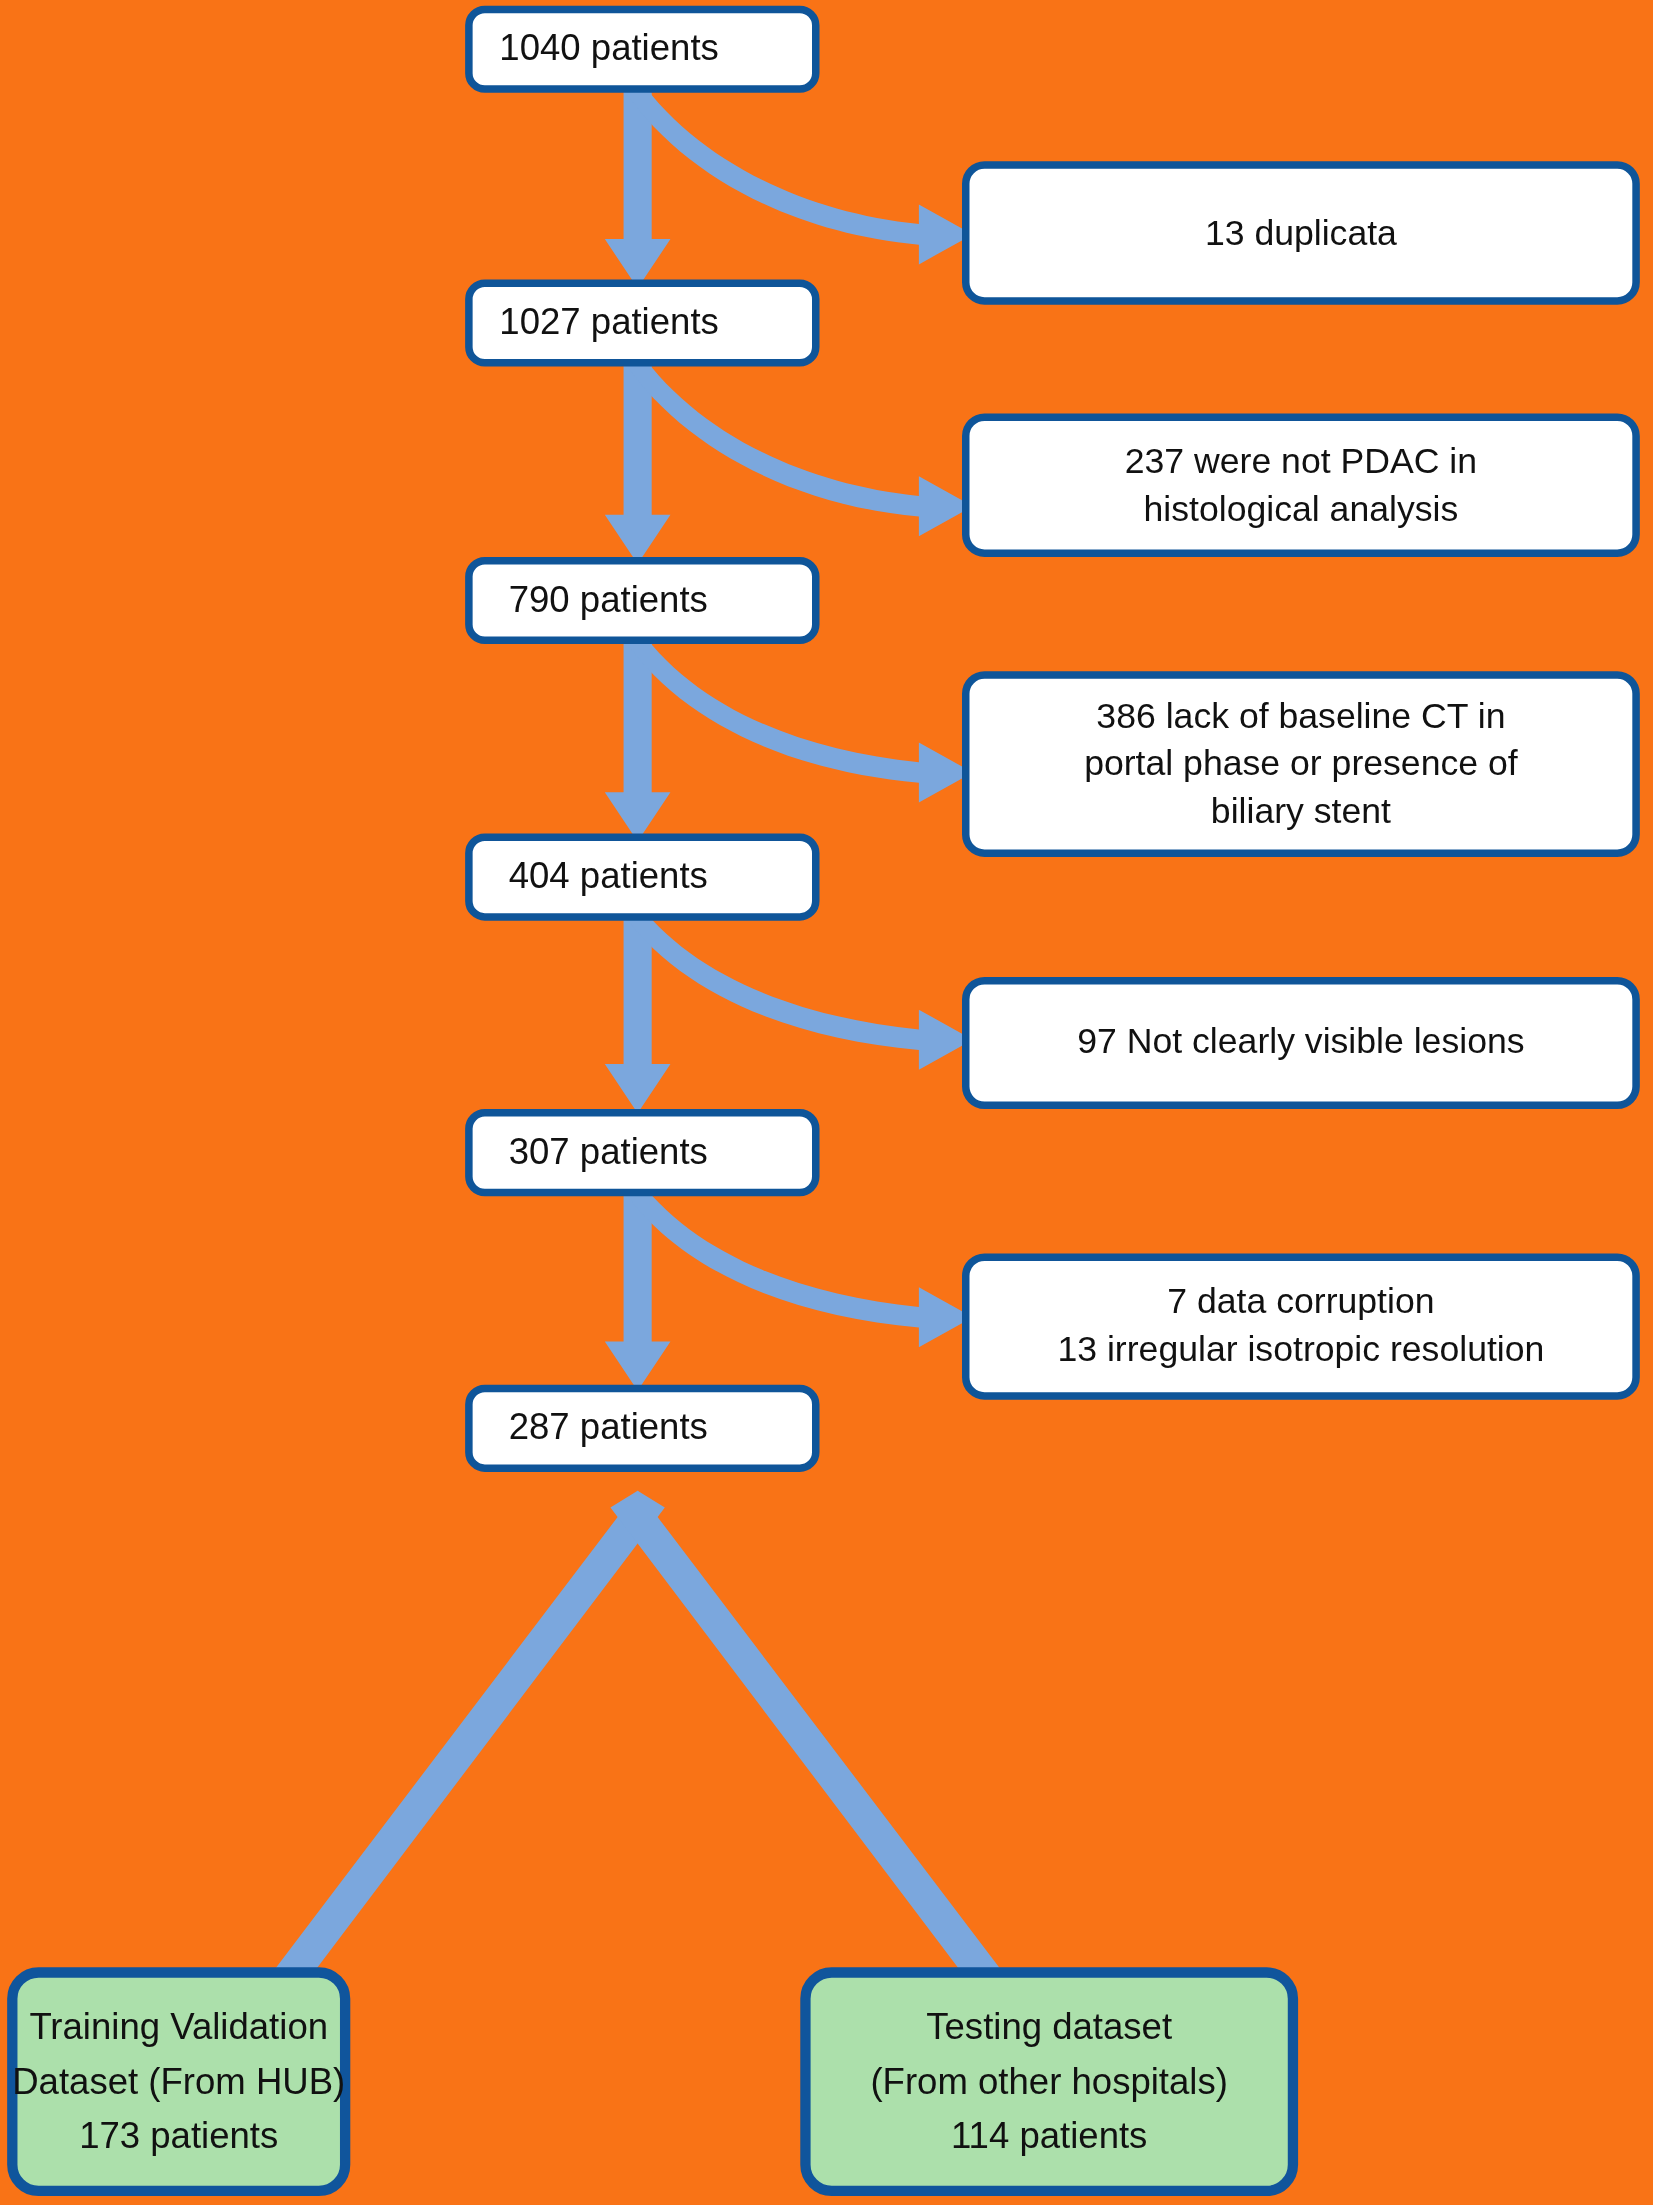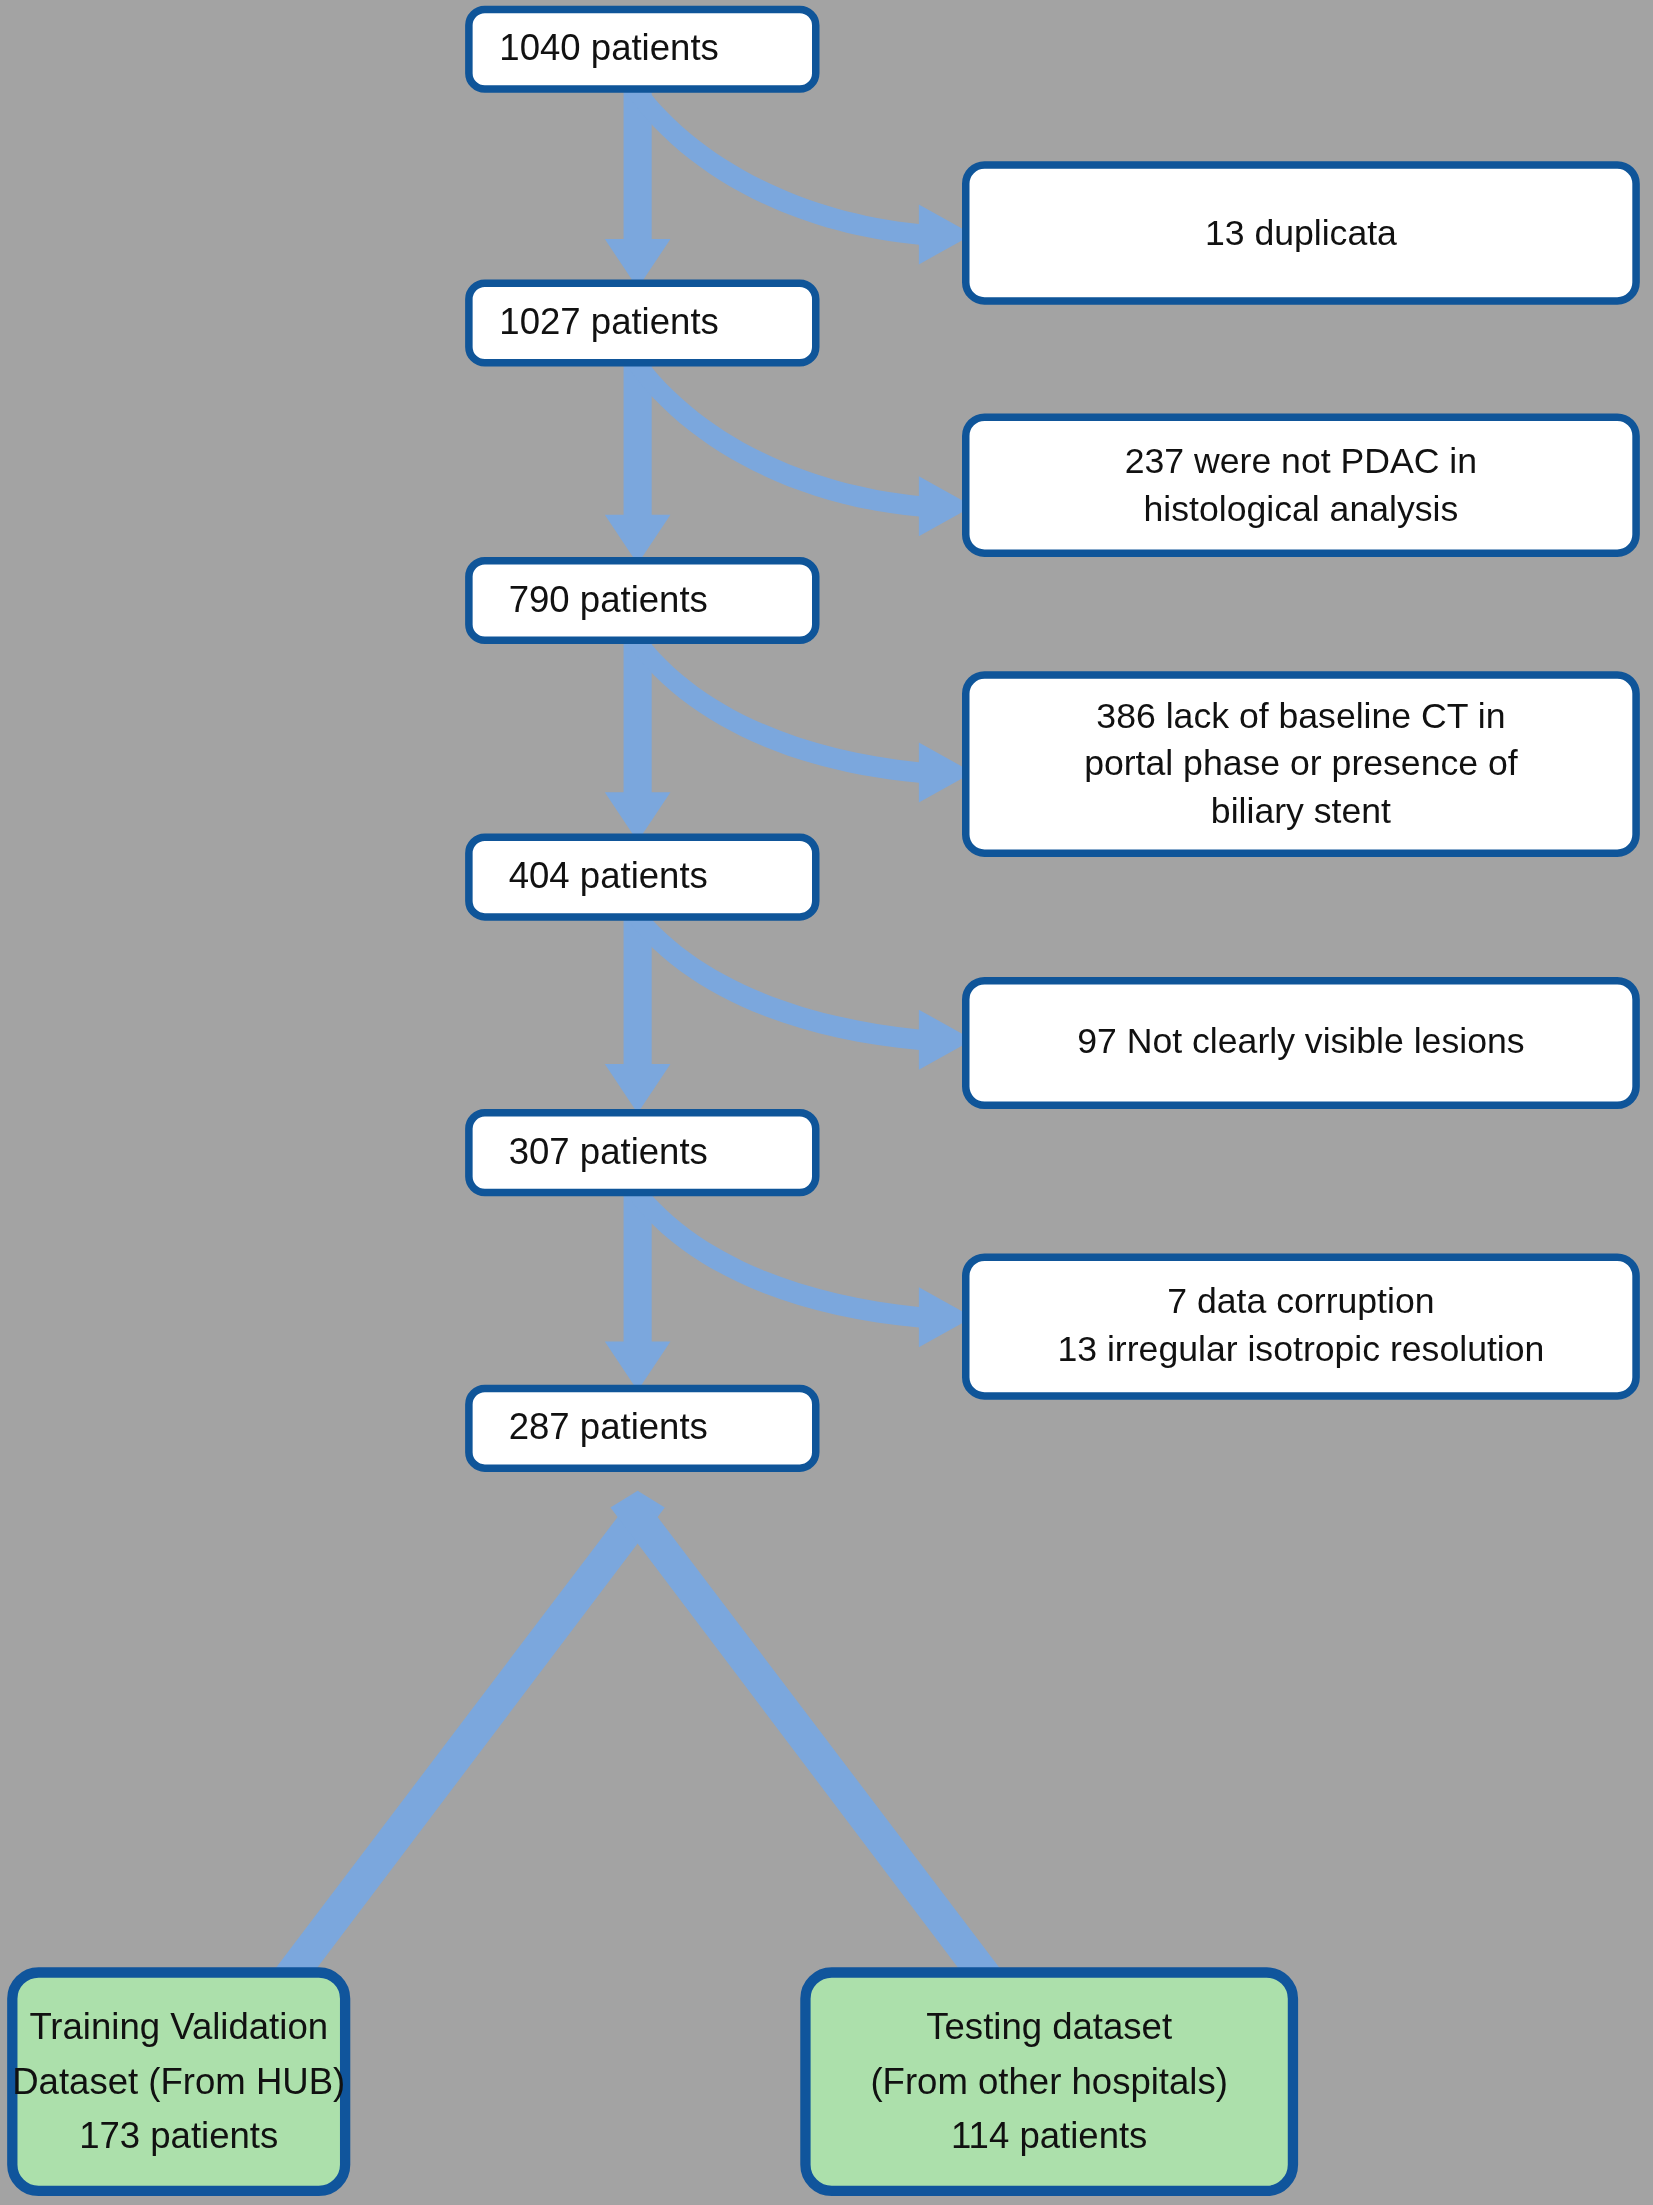--- a/index.html
+++ b/index.html
@@ -7,21 +7,21 @@
     padding: 0;
     background: #ffffff;
   }
   body {
     font-family: "Liberation Sans", sans-serif;
   }
   #page {
     position: relative;
     width: 1654px;
     height: 2205px;
-    background: #a3a3a3;
+    background: #f97316;
     overflow: hidden;
   }
   #flow {
     position: absolute;
     top: 0;
     left: 0;
     width: 1654px;
     height: 2205px;
     display: block;
   }

